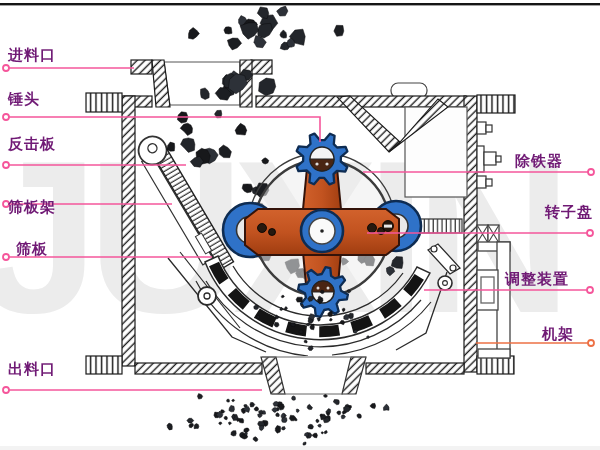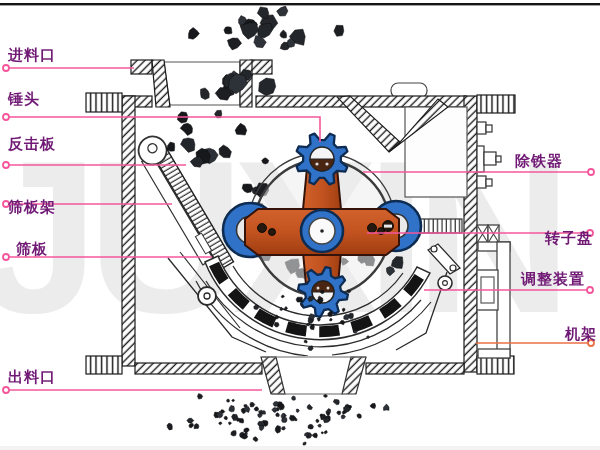--- a/index.html
+++ b/index.html
@@ -392,19 +392,19 @@
         <circle cx="591" cy="343" r="3" fill="#fff" stroke="#ed7044" stroke-width="1.8"></circle>
       </g>
   </svg>
 
   <div id="labels">
       <div class="lbl" style="left: 8px; top: 46px;">进料口</div>
       <div class="lbl" style="left: 8px; top: 90px;">锤头</div>
       <div class="lbl" style="left: 8px; top: 135px;">反击板</div>
       <div class="lbl" style="left: 8px; top: 198px;">筛板架</div>
       <div class="lbl" style="left: 16px; top: 240px;">筛板</div>
-      <div class="lbl" style="left: 8px; top: 368px;">出料口</div>
+      <div class="lbl" style="left: 8px; top: 360px;">出料口</div>
       <div class="lbl" style="left: 515px; top: 152px;">除铁器</div>
-      <div class="lbl" style="left: 545px; top: 229px;">转子盘</div>
-      <div class="lbl" style="left: 521px; top: 270px; text-align: center;">调整装置</div>
-      <div class="lbl" style="left: 565px; top: 325px;">机架</div>
+      <div class="lbl" style="left: 545px; top: 203px;">转子盘</div>
+      <div class="lbl" style="left: 505px; top: 270px; text-align: center;">调整装置</div>
+      <div class="lbl" style="left: 542px; top: 325px;">机架</div>
     </div>
 </div>
 
 </body></html>

